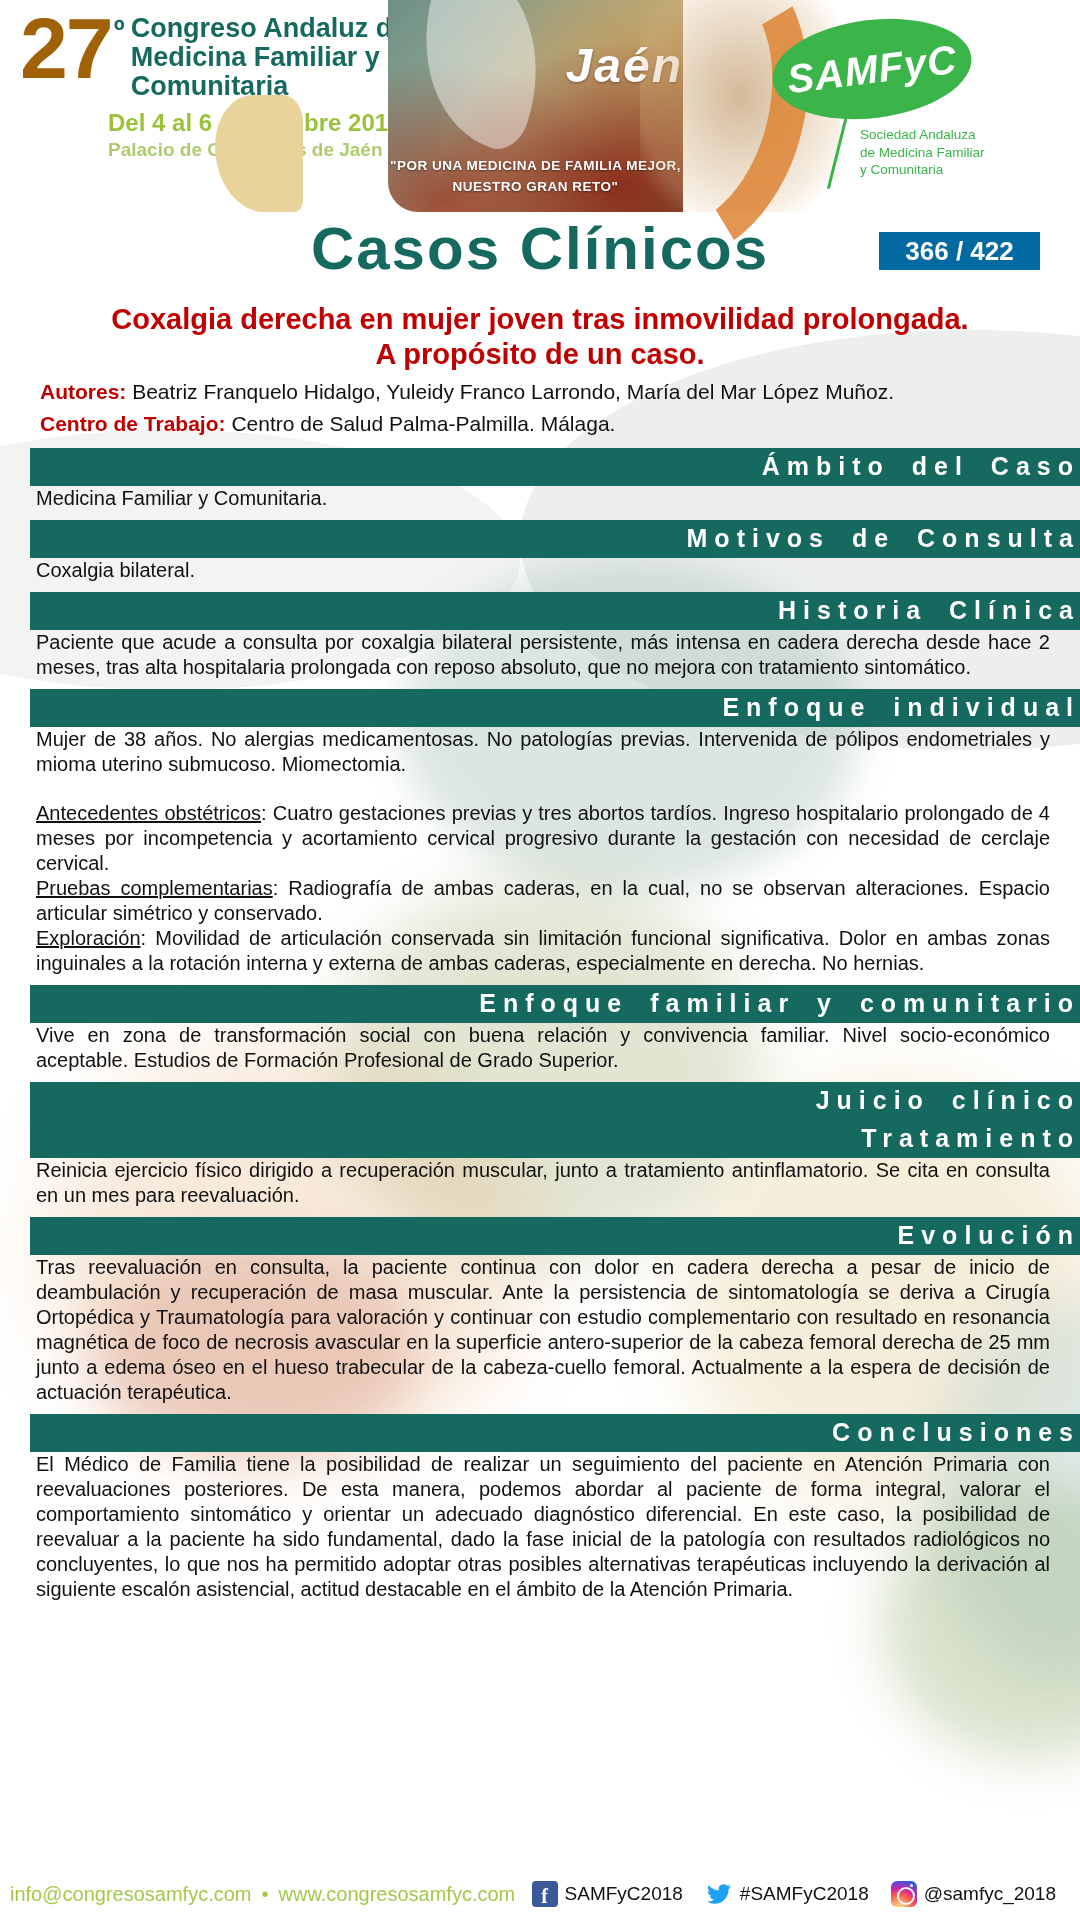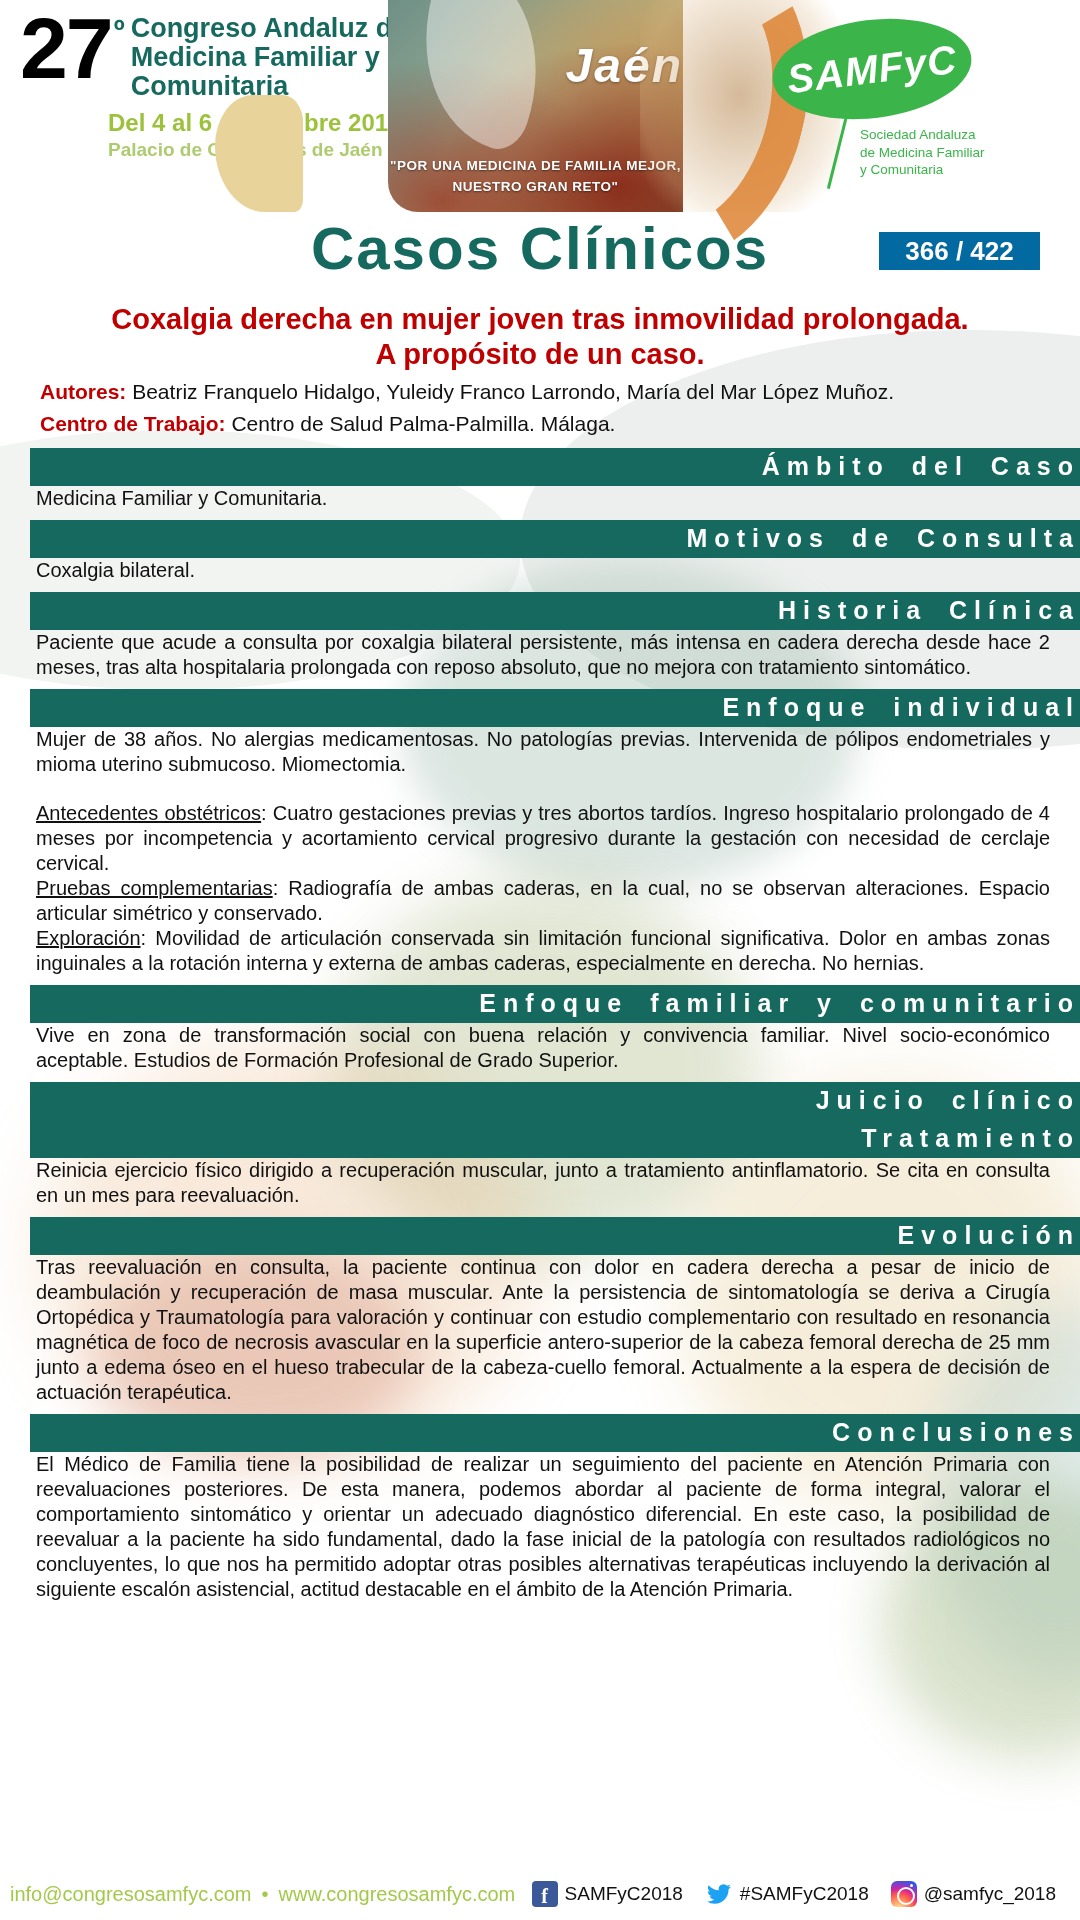--- a/index.html
+++ b/index.html
@@ -17,21 +17,21 @@
   .wm-olive   { left:330px; top:880px; width:430px; height:380px; background:#7a8f3d; opacity:.22; filter:blur(30px); }
   .wm-peach   { left:40px;  top:1040px; width:500px; height:420px; background:#e9b98a; opacity:.30; filter:blur(38px); }
   .wm-yellow  { left:680px; top:1080px; width:430px; height:430px; background:#e3c98f; opacity:.32; filter:blur(38px); }
   .wm-red     { left:90px;  top:1240px; width:330px; height:220px; background:#b4452a; opacity:.20; filter:blur(26px); }
   .wm-blue    { left:930px; top:1300px; width:260px; height:380px; background:#9fc6c9; opacity:.30; filter:blur(30px); }
   .wm-leaf    { left:880px; top:1480px; width:300px; height:280px; background:#6f8f3a; opacity:.25; filter:blur(26px); }
   
   #header { position:relative; width:100%; height:212px; background:#fff; z-index:3; }
   .congress { position:absolute; left:20px; top:8px; }
   .num-row { display:flex; align-items:flex-start; }
-  .big-num { font-size:86px; font-weight:bold; color:#000000; line-height:.95; letter-spacing:-2px; }
+  .big-num { font-size:86px; font-weight:bold; color:#a16207; line-height:.95; letter-spacing:-2px; }
   .deg { font-size:30px; font-weight:bold; color:#16695f; margin:6px 6px 0 2px; }
   .title-lines { margin-top:6px; }
   .title-lines div { font-size:27px; font-weight:bold; color:#16695f; line-height:1.08; }
   .dates { margin:8px 0 0 88px; font-size:24px; font-weight:bold; color:#9cc23c; }
   .venue { margin:2px 0 0 88px; font-size:19px; font-weight:bold; color:#aecb6f; }
   
   .collage {
     position:absolute; left:388px; top:0; width:295px; height:212px; overflow:hidden;
     background:
       radial-gradient(at 78% 88%, rgba(135,30,20,.85), transparent 55%),
@@ -82,22 +82,22 @@
   
   #sections { position:relative; z-index:2; margin-top:12px; }
   .section-bar { margin-left:30px; width:1050px; height:38px; background:#16695f;
     display:flex; align-items:center; justify-content:flex-end; }
   .bar-label { color:#fff; font-size:25px; font-weight:bold; letter-spacing:7px; word-spacing:8px; }
   .section-body { padding:0 30px 9px 36px; }
   .body-text { font-size:20px; line-height:25px; text-align:justify; color:#111; }
   .gap-after { margin-bottom:24px; }
   .lead-underline { text-decoration:underline; }
   
-  #footer { position:absolute; left:0; right:0; bottom:6px; height:40px; z-index:4;
-    display:flex; align-items:center; justify-content:space-between; padding:0 24px 0 10px;
+  #footer { position:absolute; left:0; right:8px; bottom:6px; height:40px; z-index:4;
+    display:flex; align-items:center; justify-content:space-between; padding:0 16px 0 10px;
     background:#fff; }
   .footer-left { color:#a3c94a; font-size:20px; }
   .footer-left .sep { margin:0 10px; }
   .footer-right { display:flex; align-items:center; gap:22px; }
   .social-item { display:flex; align-items:center; gap:7px; font-size:19px; color:#111; }
   .fb-icon { width:26px; height:26px; border-radius:4px; background:#3b5998; color:#fff;
     font-weight:bold; font-size:20px; display:flex; align-items:flex-end; justify-content:center;
     font-family:"Liberation Serif", serif; line-height:1.1; }
   .tw-icon svg { display:block; }
   .ig-icon { width:26px; height:26px; border-radius:6px; position:relative;

